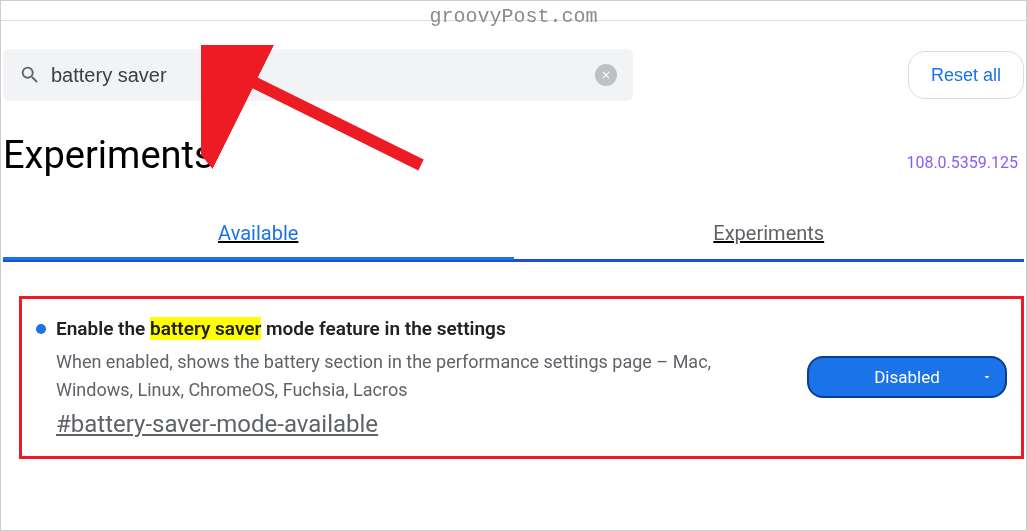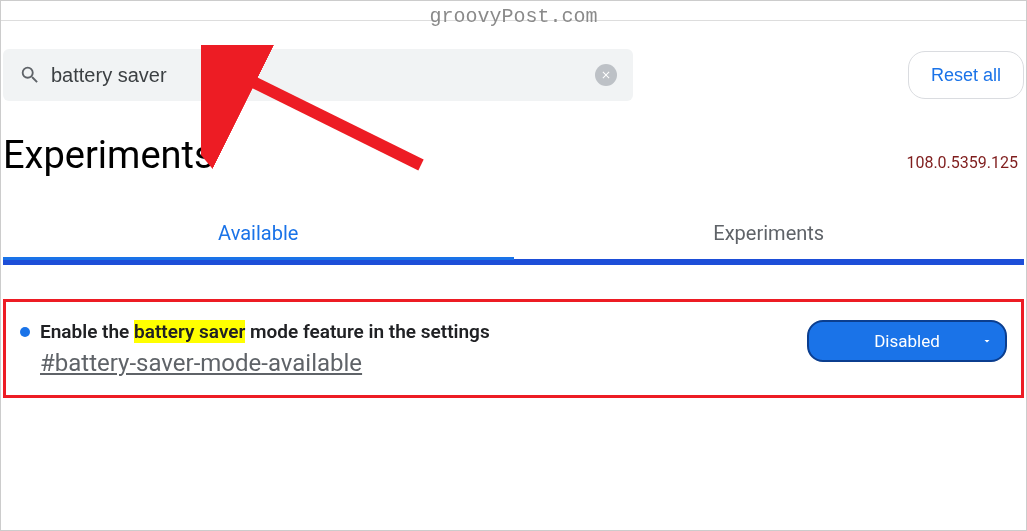--- a/index.html
+++ b/index.html
@@ -84,28 +84,29 @@
     justify-content: space-between;
     padding: 32px 0 4px 0;
   }
   .page-title {
     font-size: 38px;
     font-weight: 400;
     color: #000000;
   }
   .version {
     font-size: 16px;
-    color: #7f1d1d;
+    color: #8b5cf6;
     padding-right: 6px;
     padding-bottom: 2px;
   }
   .tabs {
     display: flex;
     margin-top: 26px;
-    border-bottom: 6px solid #1d4ed8;
+    border-bottom: 3px solid #1d4ed8;
+    text-decoration: underline;
   }
   .tab {
     flex: 1;
     text-align: center;
     padding: 14px 0;
     font-size: 20px;
     color: #5f6368;
     cursor: pointer;
     position: relative;
   }
@@ -117,22 +118,23 @@
     position: absolute;
     left: 0; right: 0; bottom: -1px;
     height: 3px;
     background: #1a73e8;
   }
   .flag-row {
     margin-top: 34px;
     border: 3px solid #ed1c24;
     padding: 18px 14px 18px 14px;
     display: flex;
-    align-items: flex-start;
+    align-items: center;
     gap: 20px;
+    margin-left: 16px;
   }
   .flag-text { flex: 1; }
   .flag-title {
     font-size: 19px;
     color: #202124;
     font-weight: 600;
     display: flex;
     align-items: center;
     gap: 10px;
     flex-wrap: wrap;
@@ -228,20 +230,21 @@
   </div>
 
   <div class="flag-row">
     <div class="flag-text">
       <div class="flag-title">
         <span class="blue-dot"></span>
         <span>
           <span>Enable the </span><span class="hl">battery saver</span><span> mode feature in the settings</span>
         </span>
       </div>
+      <div class="flag-desc">When enabled, shows the battery section in the performance settings page – Mac, Windows, Linux, ChromeOS, Fuchsia, Lacros</div>
       <a class="flag-hash">#battery-saver-mode-available</a>
     </div>
     <div class="flag-select">
       <span>Disabled</span>
       <span class="chev">
         <svg viewBox="0 0 24 24">
             <path d="M7 10l5 5 5-5z"></path>
           </svg>
       </span>
     </div>

